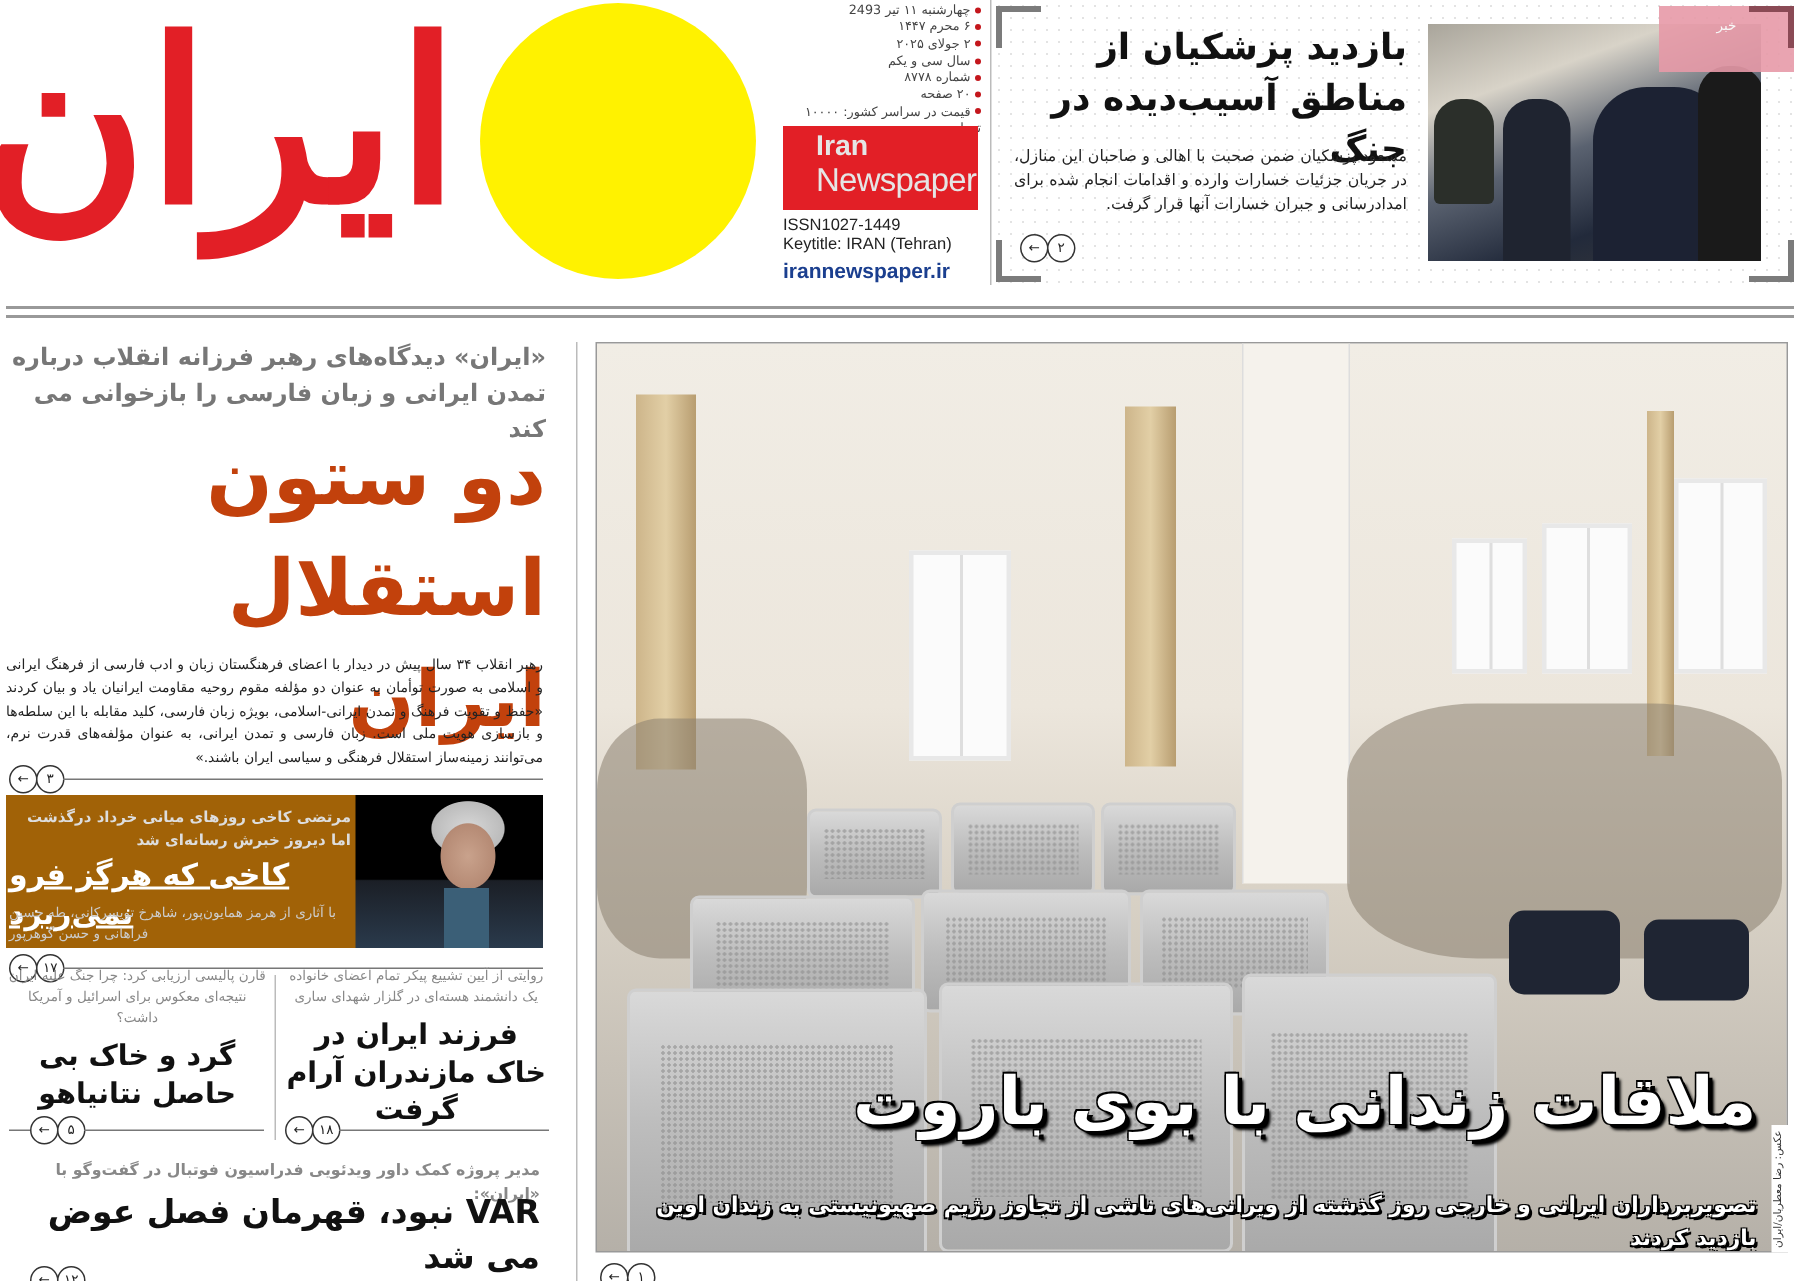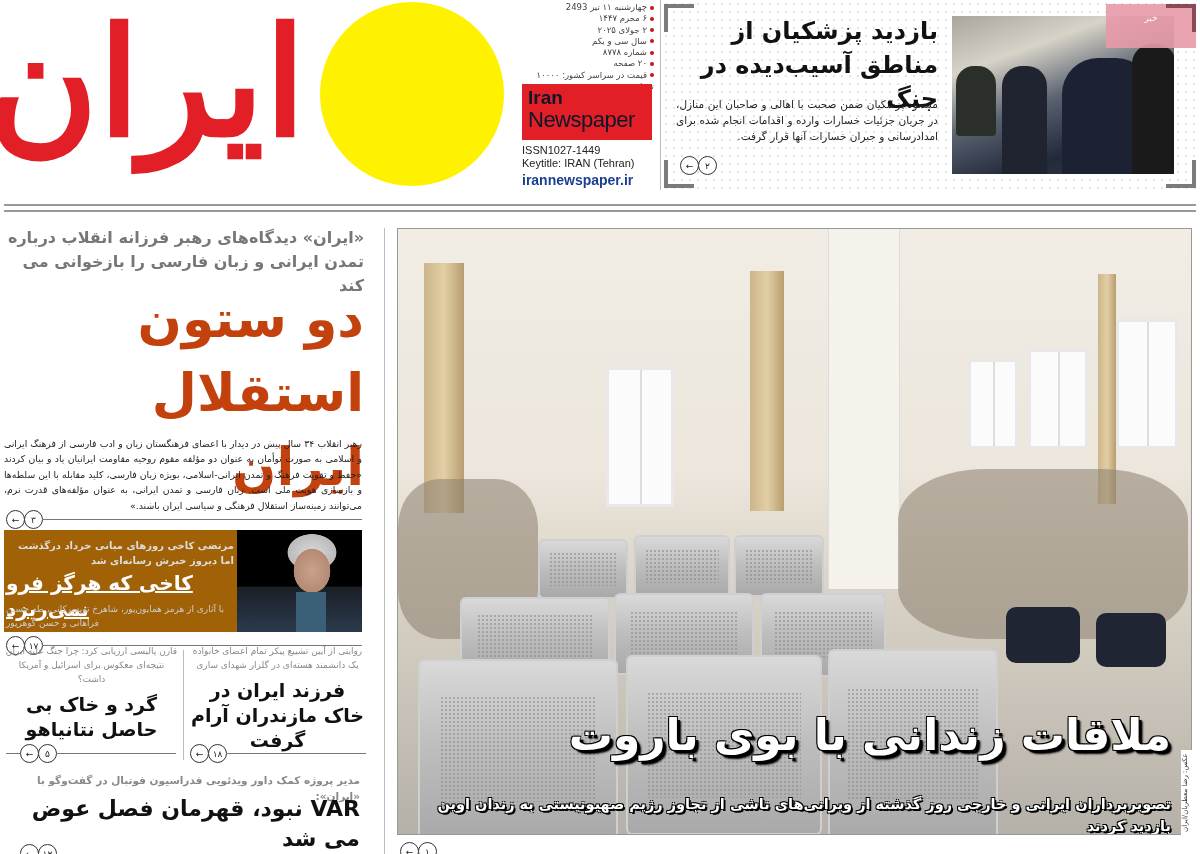--- a/index.html
+++ b/index.html
@@ -29,21 +29,21 @@
       position: absolute; left: 522px; top: 2px; width: 132px;
       direction: rtl; text-align: right;
       font-size: 8.5px; line-height: 11.3px; color: #444;
     }
     #issue-info .row::before {
       content: ""; display: inline-block; width: 4px; height: 4px; border-radius: 50%;
       background: #c4161c; margin-left: 3px; vertical-align: middle;
     }
     #brand-box {
       position: absolute; left: 522px; top: 84px; width: 130px; height: 56px;
-      background: #e21f26; color: #0f172a; padding: 4px 6px;
+      background: #e21f26; color: #e5e5e5; padding: 4px 22px;
       font-family: "Liberation Sans", sans-serif;
     }
     #brand-box .b1 { font-size: 19px; font-weight: bold; line-height: 20px; }
     #brand-box .b2 { font-size: 22px; line-height: 24px; letter-spacing: -0.5px; }
     #issn {
       position: absolute; left: 522px; top: 144px; width: 140px;
       font-family: "Liberation Sans", sans-serif; font-size: 11px; line-height: 13px; color: #222;
     }
     #site {
       position: absolute; left: 522px; top: 172px; width: 140px;

